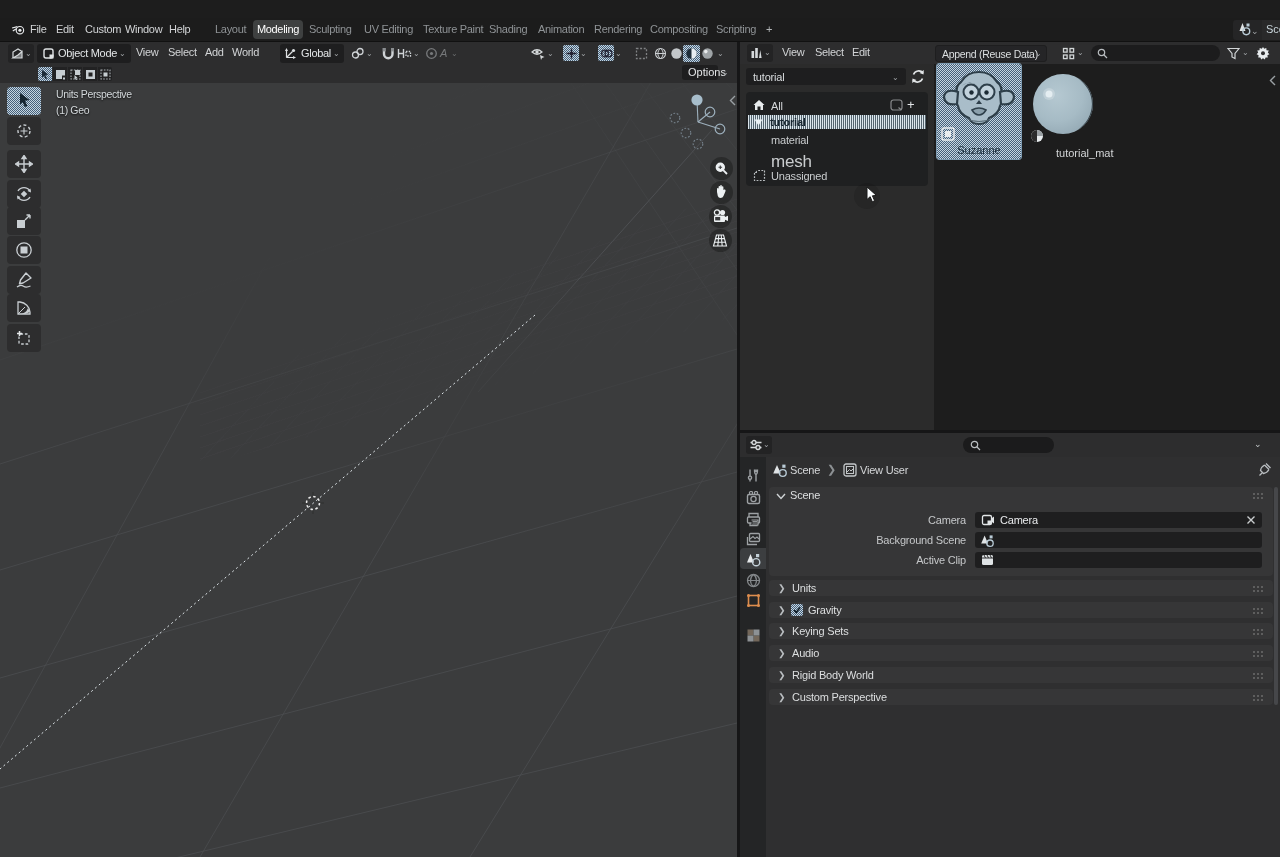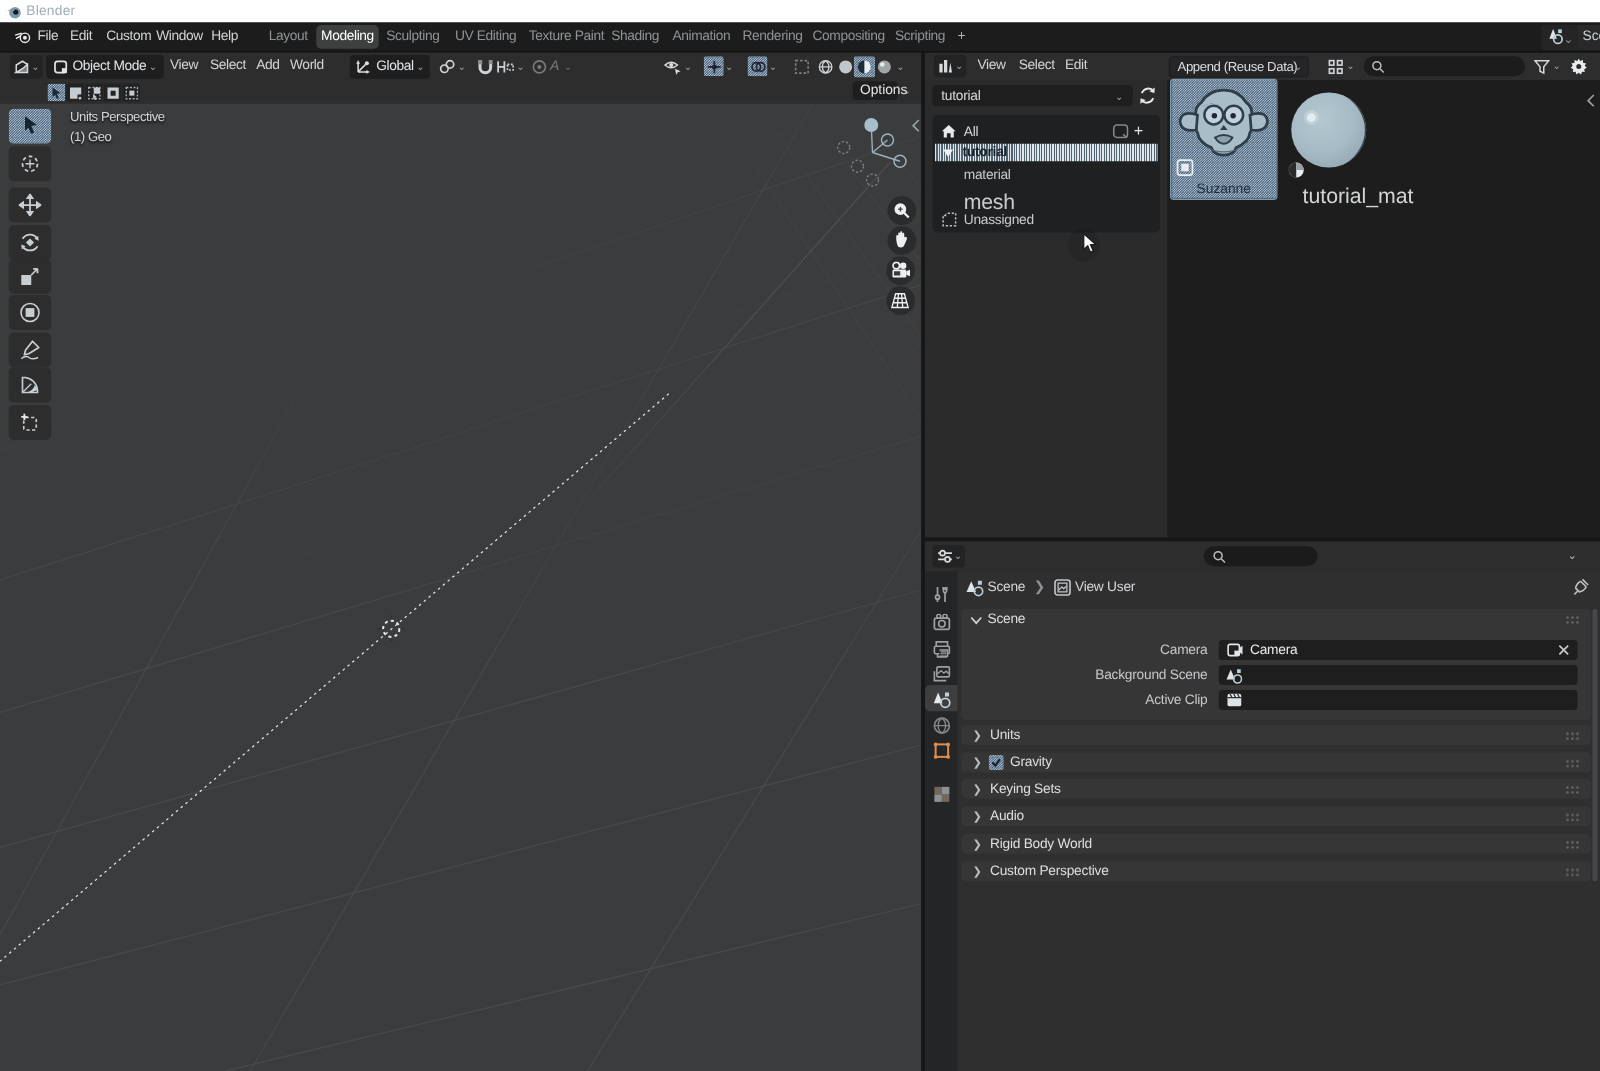--- a/index.html
+++ b/index.html
@@ -49,28 +49,20 @@
 .grip { width:12px; height:7px;
   background-image:radial-gradient(circle,#5e5e5e 1px,transparent 1.2px);
   background-size:4px 4px; }
 
 svg { display:block; }
 </style>
 </head>
 <body>
 <div id="stage">
 
-  <div id="titlebar" class="abs">
-    <svg class="abs" style="left:5px;top:3px" width="13" height="13" viewBox="0 0 13 13">
-      <circle cx="7" cy="7.2" r="4.6" fill="#7d9aa8"></circle>
-      <circle cx="7.6" cy="6.6" r="2.1" fill="#1a1a1a"></circle>
-      <path d="M0.5 5.5 L5 4 L7 5.5 Z" fill="#7d9aa8"></path>
-    </svg>
-    <div class="abs tname">Blender</div>
-  </div>
 
   <div id="topbar" class="abs">
     <svg class="abs" style="left:11px;top:4px" width="15" height="15" viewBox="0 0 21 17">
       <g stroke="#e8eaec" stroke-width="1.6" fill="none">
         <circle cx="12.5" cy="9.5" r="5.2"></circle>
         <path d="M1.5 6.5 L9 4.5"></path>
         <path d="M2.5 10.5 L8 7"></path>
       </g>
       <circle cx="12.5" cy="9.5" r="2.2" fill="#e8eaec"></circle>
     </svg>
@@ -539,21 +531,21 @@
       <circle cx="33" cy="36" r="30" fill="url(#matg)"></circle>
       <path d="M47 9.5 A30 30 0 0 1 47 62.5 A40 34 0 0 0 47 9.5 Z" fill="#2b353c" opacity="0.9"></path>
       <circle cx="19" cy="26" r="3.5" fill="#dde8ee"></circle>
       <circle cx="19" cy="26" r="6" fill="#ffffff" opacity="0.22"></circle>
     </svg>
     <svg class="abs" style="left:290px;top:87px" width="14" height="14" viewBox="0 0 14 14">
       <circle cx="7" cy="7" r="6" fill="#e8ecee"></circle>
       <path d="M7 1 A6 6 0 0 0 7 13 Z" fill="#2b2b2c"></path>
       <path d="M7 7 L13 7 A 6 6 0 0 0 7 1 Z" fill="#9aa0a4"></path>
     </svg>
-    <div class="abs" style="left:302px;top:105px;font-size:17px;color:#d3d5d7">tutorial_mat</div>
+    <div class="abs" style="left:316px;top:105px;font-size:11px;color:#d3d5d7">tutorial_mat</div>
 
     <svg class="abs" style="left:529px;top:33px" width="7" height="11" viewBox="0 0 7 11">
       <path d="M6 1 L1.5 5.5 L6 10" fill="none" stroke="#9aa0a4" stroke-width="1.4"></path>
     </svg>
 
     <div class="abs" style="left:114px;top:141px;width:26px;height:26px;border-radius:50%;background:rgba(10,10,10,0.13)"></div>
     <svg class="abs" style="left:126px;top:144px" width="12" height="17" viewBox="0 0 12 17">
       <path d="M1 1 L1 13.5 L4.2 10.7 L6.3 15.8 L8.6 14.7 L6.4 9.8 L10.4 9.4 Z" fill="#fbfdfe" stroke="#1a1a1a" stroke-width="1"></path>
     </svg>
   </div>

